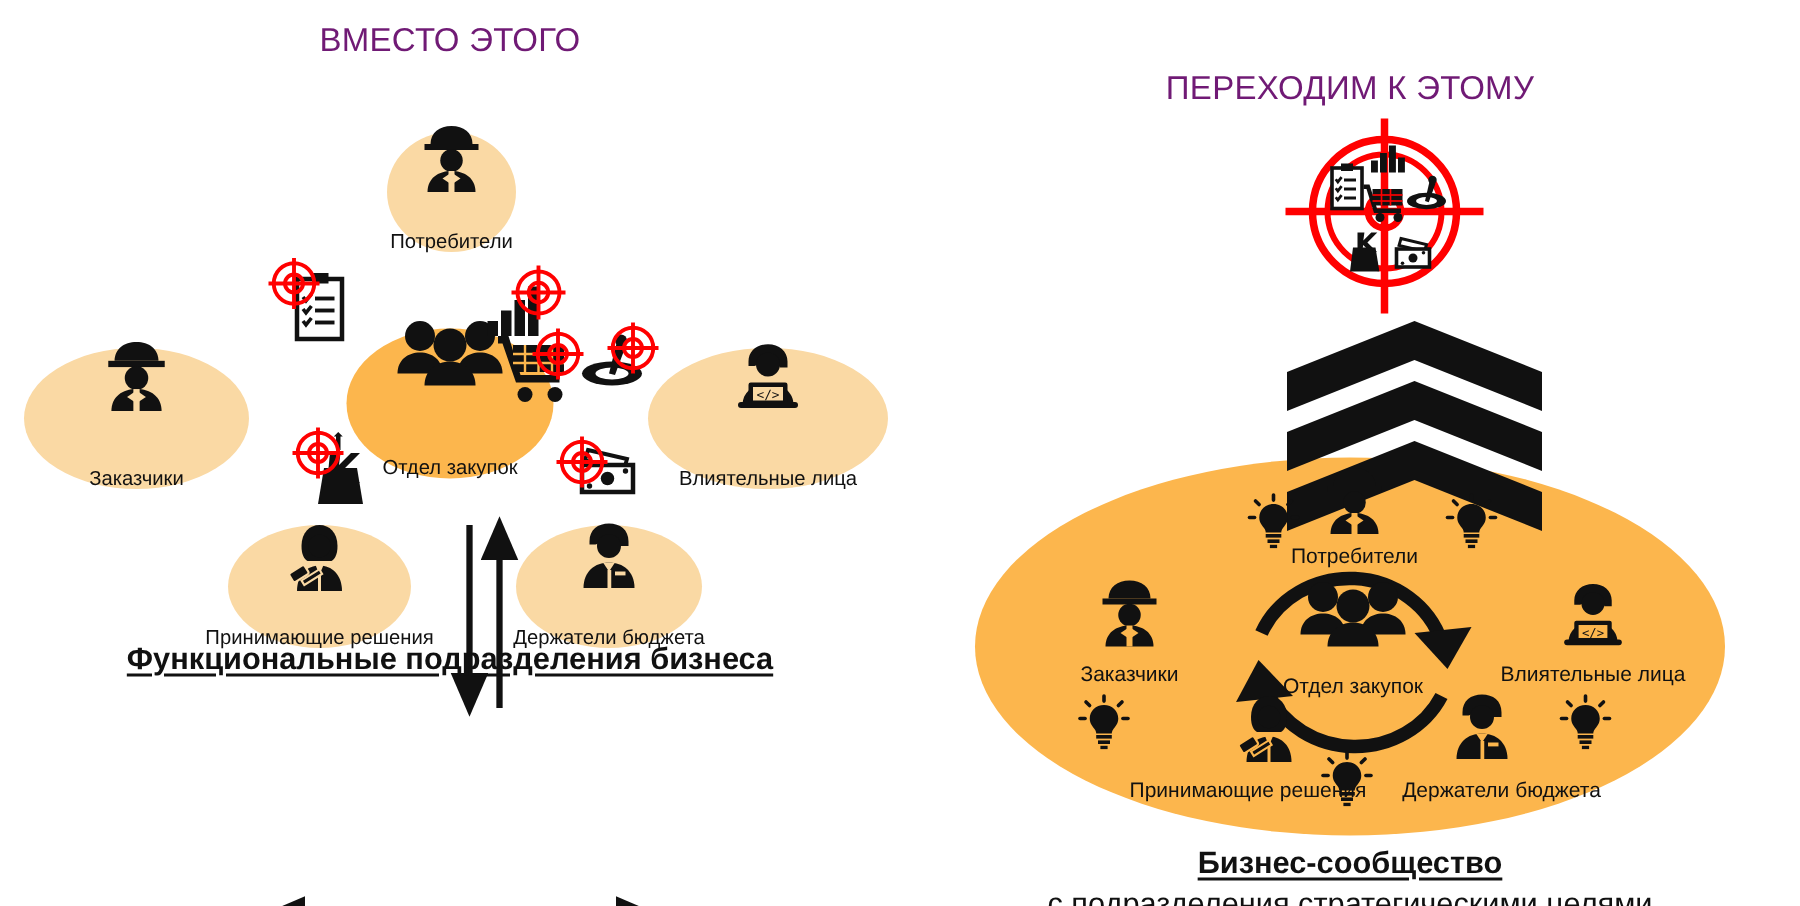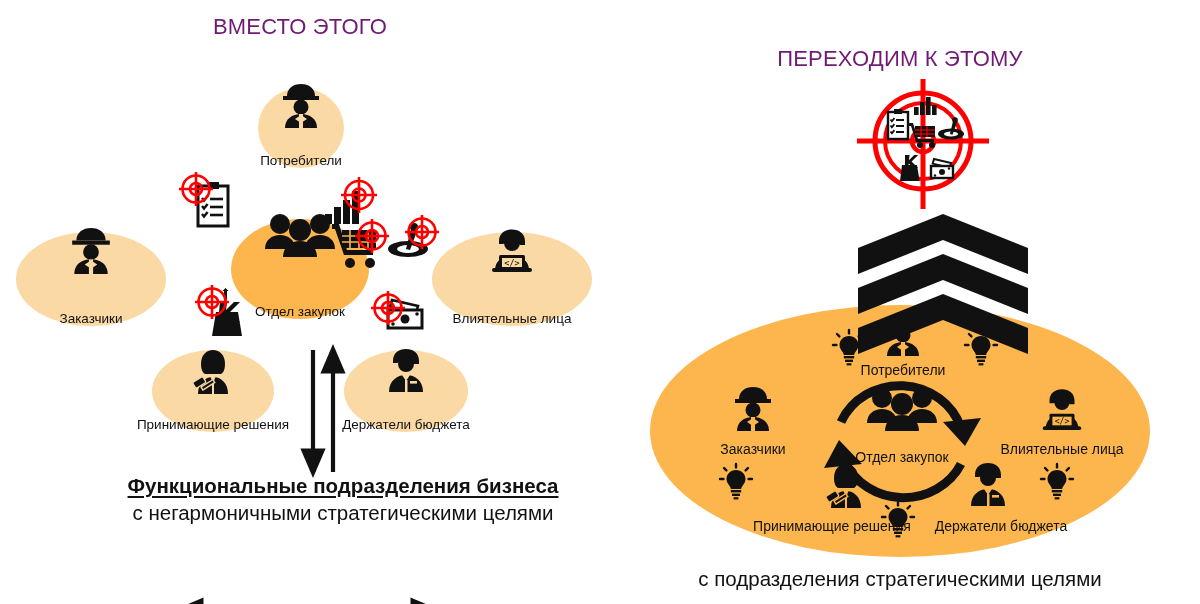--- a/index.html
+++ b/index.html
@@ -272,23 +272,22 @@
         </g>
         <g stroke="#FF0000" stroke-width="2.6" fill="none">
           <circle cx="18" cy="20" r="13.5"></circle>
             <circle cx="18" cy="20" r="6"></circle>
           <line x1="1" y1="20" x2="35" y2="20"></line>
             <line x1="18" y1="3" x2="18" y2="37"></line>
         </g>
       </svg>
     </div>
 
-    <div class="caption" style="top:474px;margin-left:43px;">
+    <div class="caption" style="top:428px;">
       <div class="l1">Функциональные подразделения бизнеса</div>
-      <div class="l2">с негармоничными стратегическими целями</div>
     </div>
   </div>
 
   <div class="panel panel-right">
 
     <div class="panel-title">ПЕРЕХОДИМ К ЭТОМУ</div>
 
     <div class="abs" style="left:255px;top:47px;z-index:5;">
       <svg width="136" height="130" viewBox="0 0 136 130">
         <circle cx="68" cy="62" r="48" fill="#fff" stroke="#FF0000" stroke-width="5"></circle>
@@ -543,16 +542,17 @@
           <line x1="17" y1="0" x2="17" y2="3.4"></line>
           <line x1="1" y1="15" x2="4.4" y2="15"></line>
           <line x1="29.6" y1="15" x2="33" y2="15"></line>
           <line x1="5" y1="4" x2="7.4" y2="6.4"></line>
           <line x1="29" y1="4" x2="26.6" y2="6.4"></line>
         </g>
       </svg>
     </div>
 
     <div class="caption" style="top:532px;">
+      <div class="l1">Бизнес-сообщество</div>
       <div class="l2">с подразделения стратегическими целями</div>
     </div>
   </div>
 </div>
 
 </body></html>

